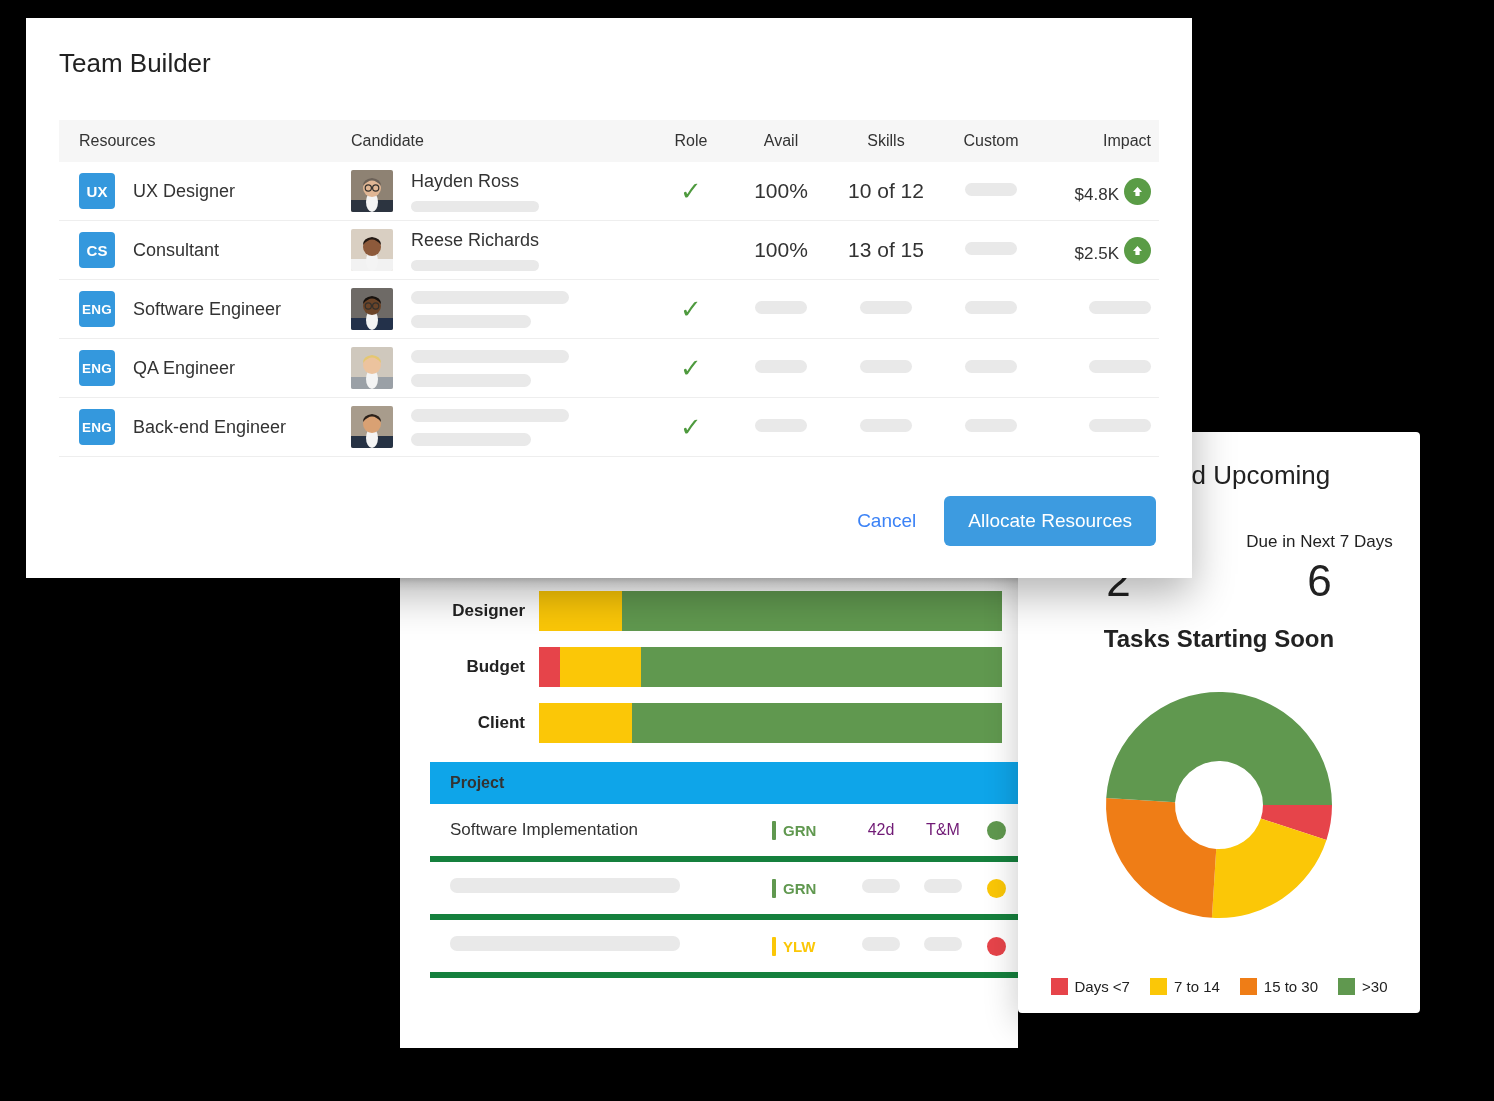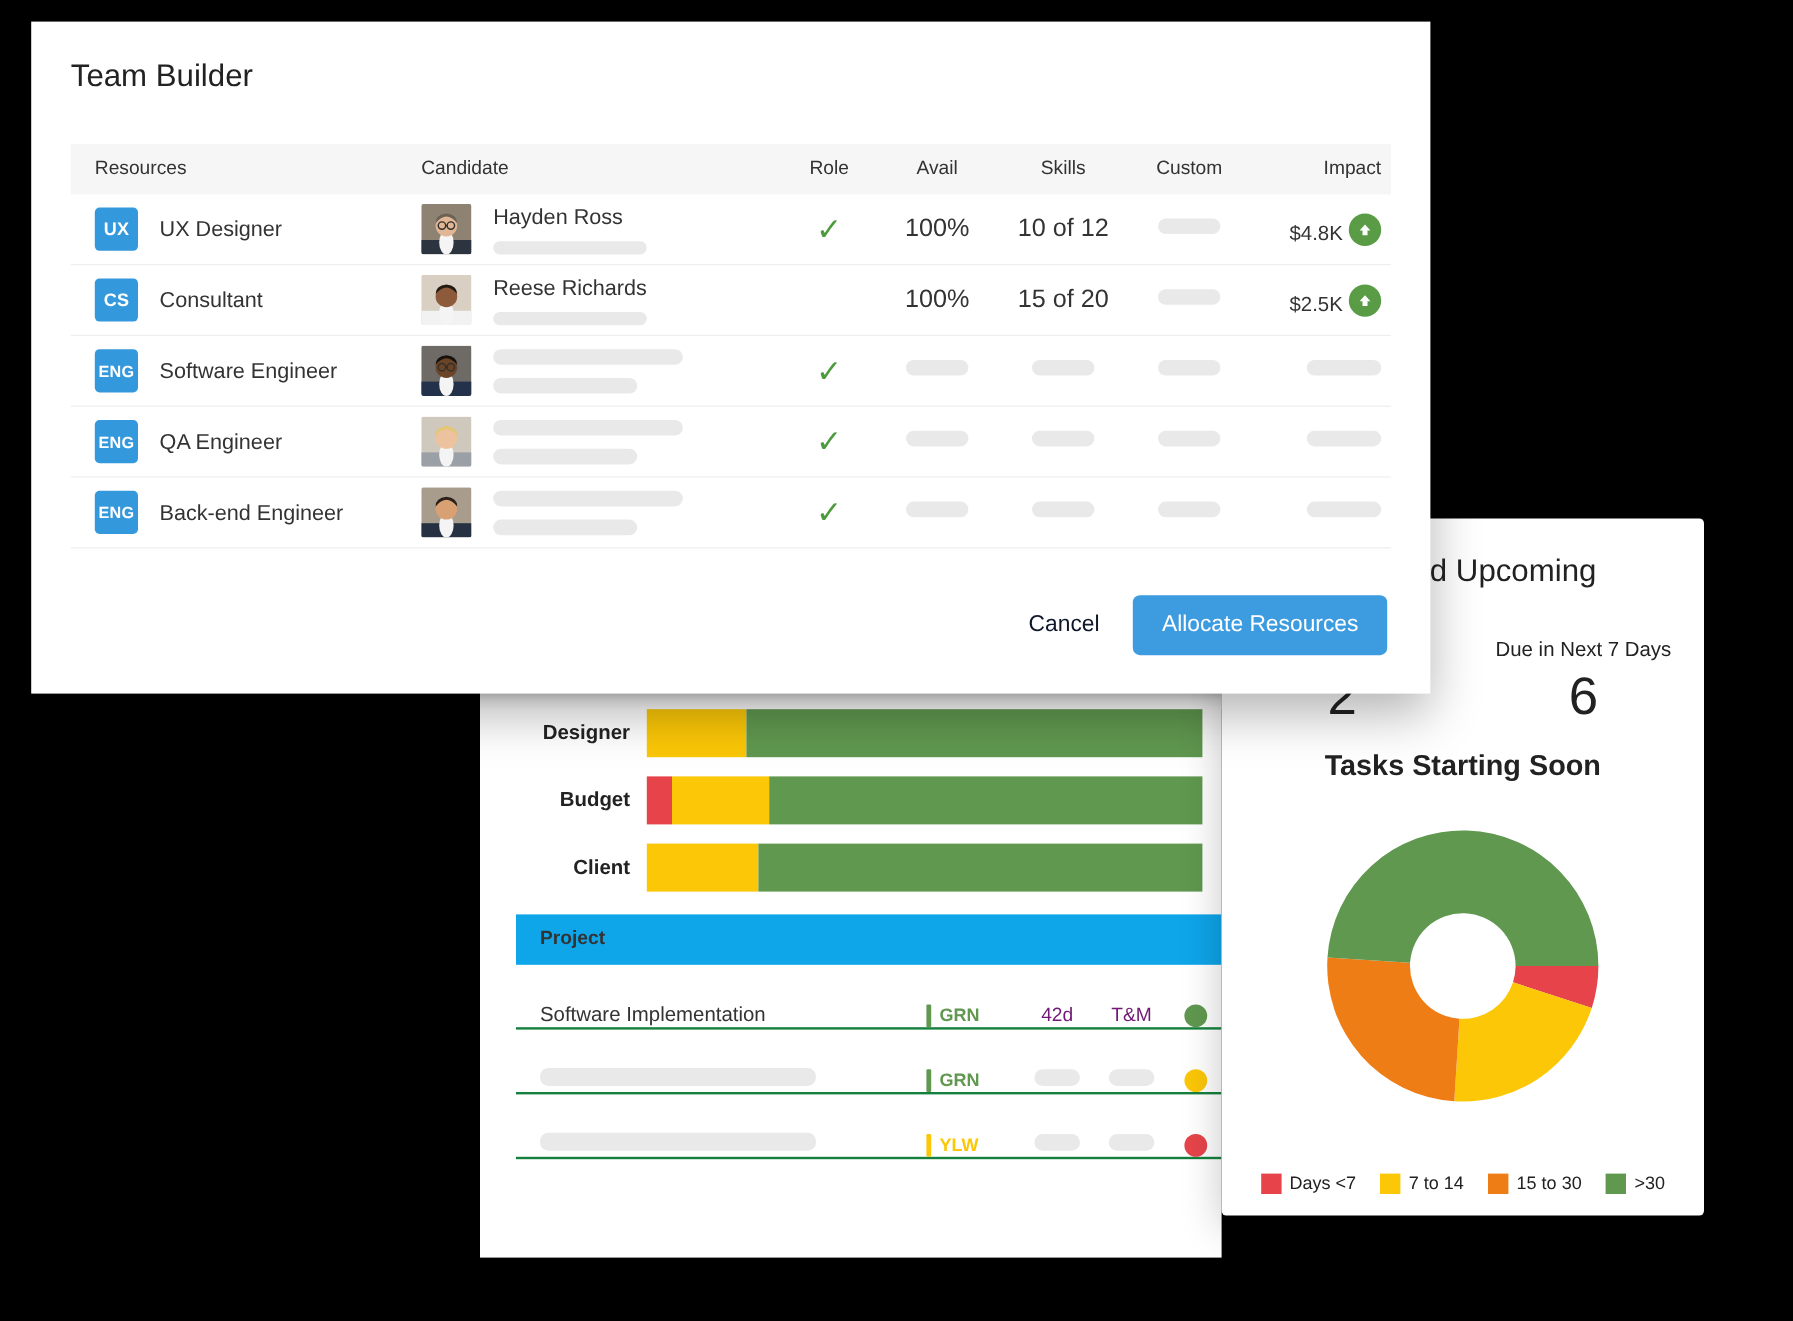--- a/index.html
+++ b/index.html
@@ -25,22 +25,22 @@
   .kpi-row{display:flex;align-items:center;height:56px;}
   .kpi-label{width:125px;text-align:right;padding-right:14px;
              font-size:17px;font-weight:700;color:#222;}
   .kpi-bar{height:40px;display:flex;flex:1;margin-right:16px;}
   .seg{height:100%;}
 
   .proj-head{position:absolute;left:30px;top:187px;width:588px;height:42px;
              background:#0ea5e9;display:flex;align-items:center;}
   .proj-head span{padding-left:20px;font-size:16px;font-weight:700;color:#333;}
   .proj-list{position:absolute;left:30px;top:229px;width:588px;}
-  .proj-row{display:flex;align-items:flex-end;height:52px;
-            border-bottom:2px solid #15803d;}
+  .proj-row{display:flex;align-items:center;height:52px;
+            border-bottom:6px solid #15803d;}
   .proj-name{flex:1;padding-left:20px;font-size:17px;color:#333;}
   .proj-flag{width:78px;display:flex;align-items:center;font-size:15px;font-weight:700;}
   .flagbar{width:4px;height:19px;margin-right:7px;border-radius:1px;}
   .proj-col{width:62px;text-align:center;font-size:16px;color:#701a75;}
   .proj-dot{width:44px;display:flex;justify-content:center;}
   .dot{width:19px;height:19px;border-radius:50%;}
 
   
   #right-panel{
     left:1018px;top:432px;width:402px;height:581px;border-radius:4px;
@@ -97,21 +97,21 @@
   .check{color:#4e9a3e;font-size:26px;line-height:1;font-weight:700;}
   .cellval{font-size:21px;color:#333;}
   .pillS{width:52px;height:13px;}
   .pillM{width:62px;height:13px;}
   .imp-wrap{display:inline-flex;align-items:flex-end;gap:5px;}
   .imp-val{font-size:17px;color:#333;}
   .arrow-up{width:27px;height:27px;border-radius:50%;background:#5a9c46;
             display:flex;align-items:center;justify-content:center;}
   #dlg-actions{position:absolute;right:36px;bottom:32px;display:flex;
                align-items:center;gap:22px;}
-  #cancel-btn{font-size:19px;color:#0f172a;background:none;border:none;cursor:pointer;
+  #cancel-btn{font-size:19px;color:#3b82f6;background:none;border:none;cursor:pointer;
               font-family:inherit;padding:8px 6px;}
   #allocate-btn{background:#3d9be0;color:#fff;border:none;border-radius:6px;
                 font-size:19px;padding:14px 24px;cursor:pointer;font-family:inherit;}
 </style>
 </head>
 <body>
 
 <div class="panel" id="mid-panel">
   <div class="topfade"></div>
 
@@ -285,21 +285,21 @@
                 <rect width="42" height="42" fill="#d9cfc2"></rect>
                 <rect x="0" y="30" width="42" height="12" fill="#f2f2f2"></rect>
                 <ellipse cx="21" cy="32" rx="6" ry="10" fill="#f4f4f4"></ellipse>
                 <circle cx="21" cy="18" r="9" fill="#8d5a3b"></circle>
                 <path d="M12 16 Q21 5 30 16 Q30 9 21 8 Q12 9 12 16Z" fill="#241a14"></path>
               </svg></span>
             <span class="cand-txt"><span class="cand-name">Reese Richards</span><span class="cand-sub ph"></span></span>
           </div>
           <div class="c-role"></div>
           <div class="c-avail"><span class="cellval">100%</span></div>
-          <div class="c-skill"><span class="cellval">15 of 20</span></div>
+          <div class="c-skill"><span class="cellval">13 of 15</span></div>
           <div class="c-cust"><span class="ph pillS"></span></div>
           <div class="c-imp"><span class="imp-wrap">
               <span class="imp-val">$2.5K</span>
               <span class="arrow-up">
                 <svg width="15" height="15" viewBox="0 0 15 15">
                   <path d="M7.5 3 L12 8 H9.6 V12 H5.4 V8 H3 Z" fill="#fff"></path>
                 </svg>
               </span>
             </span></div>
         </div>

